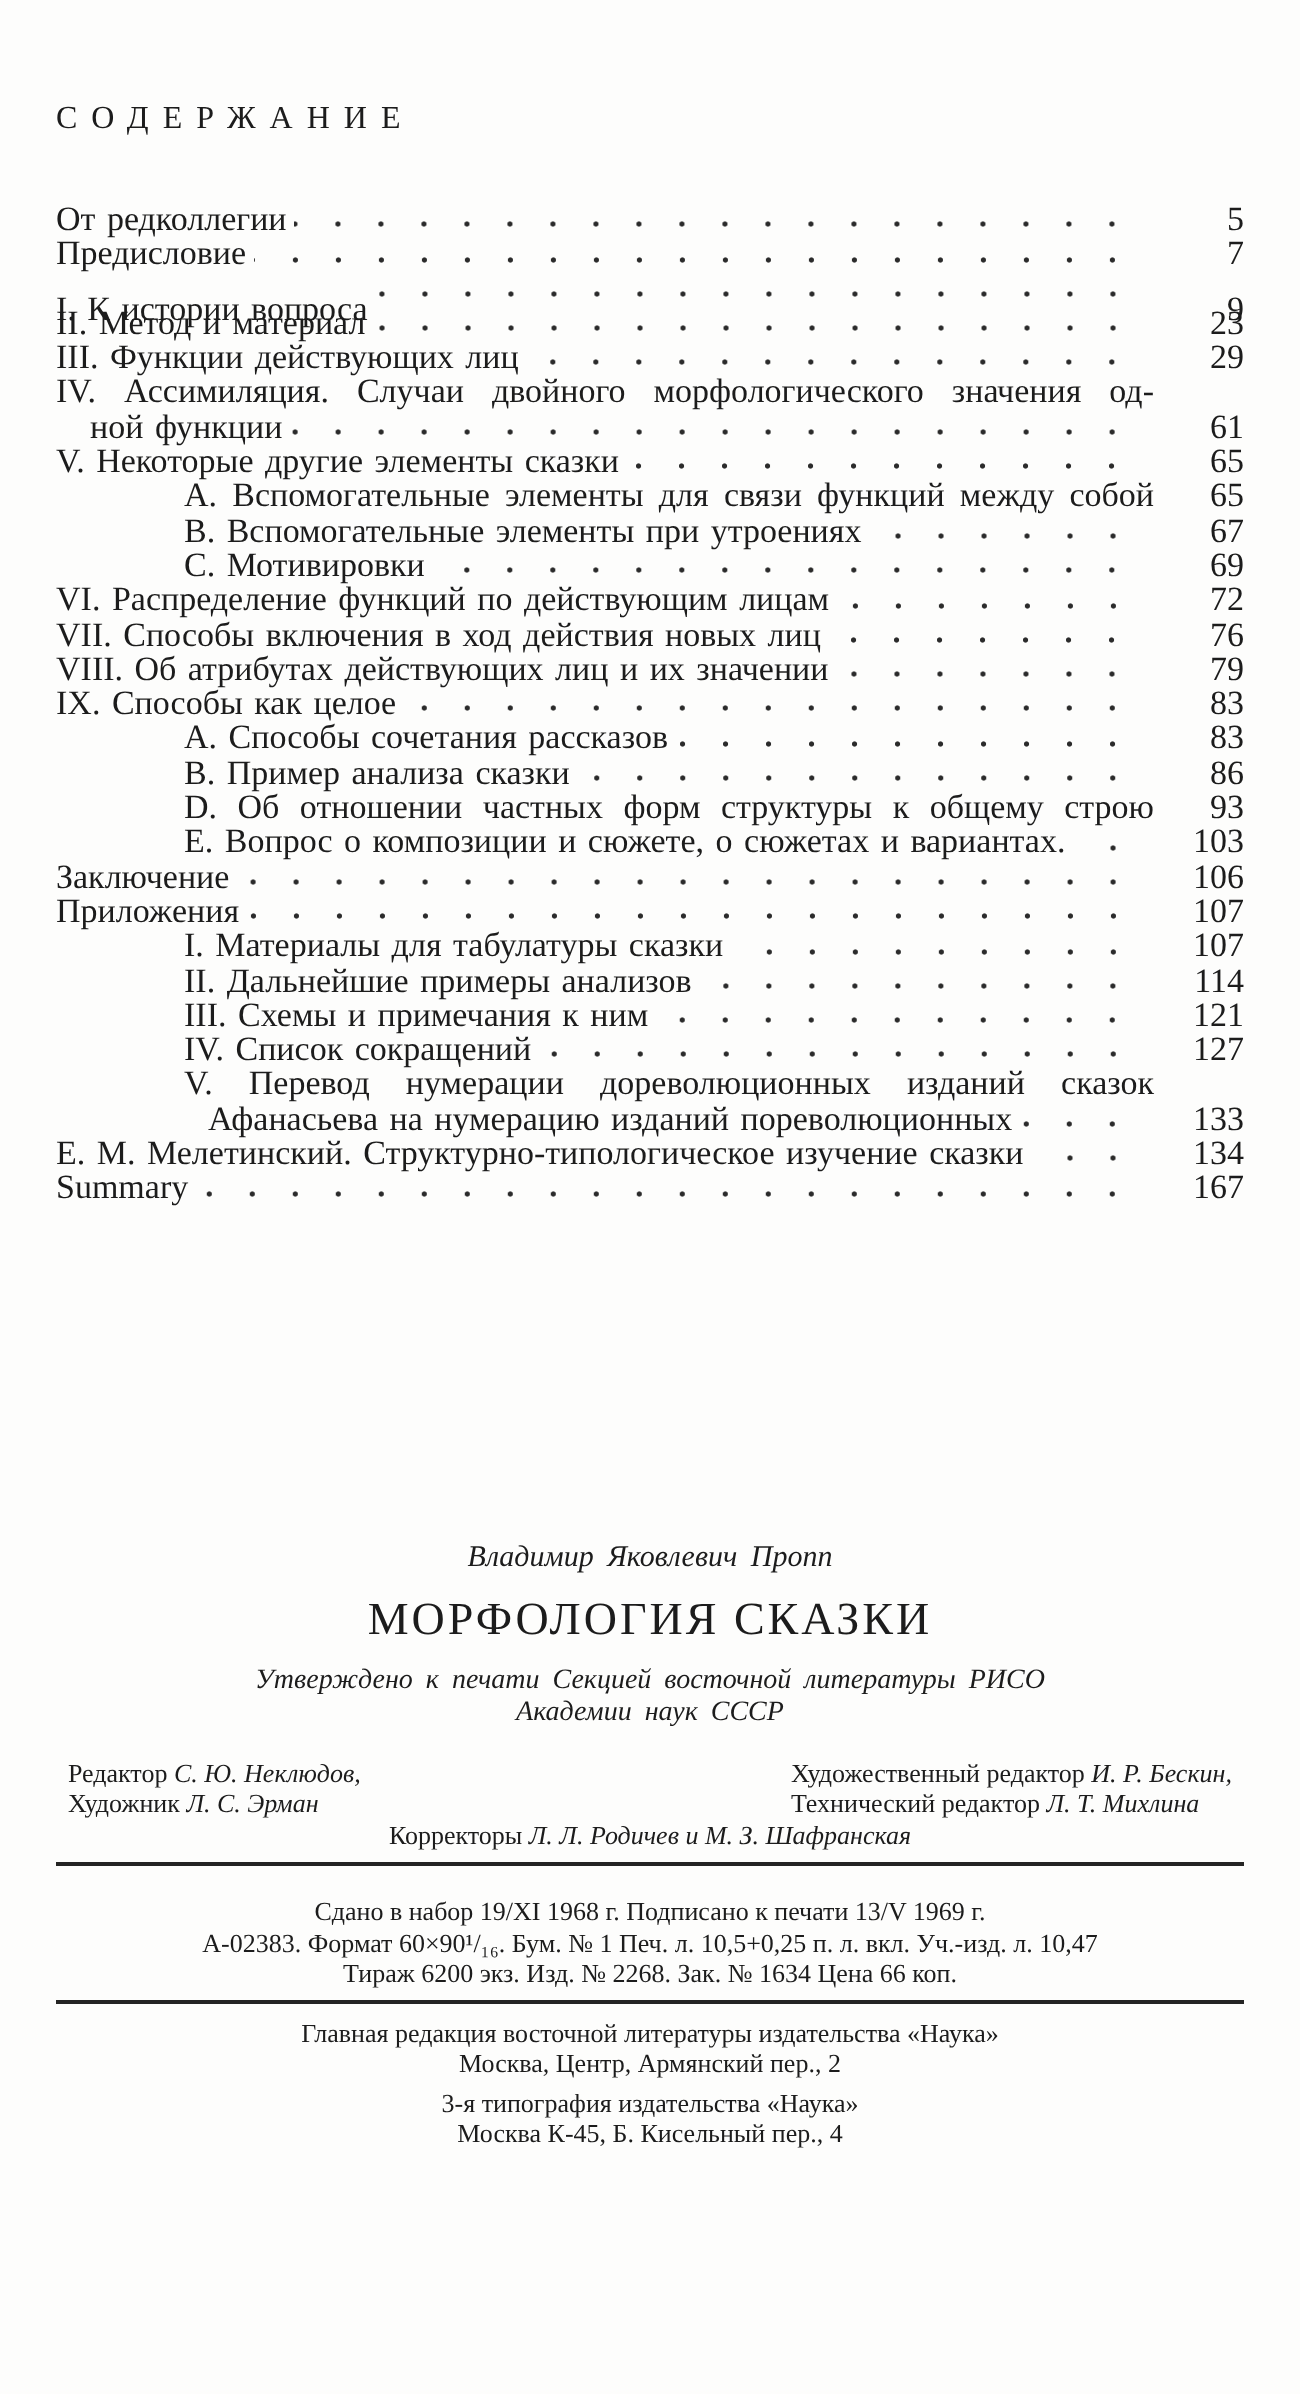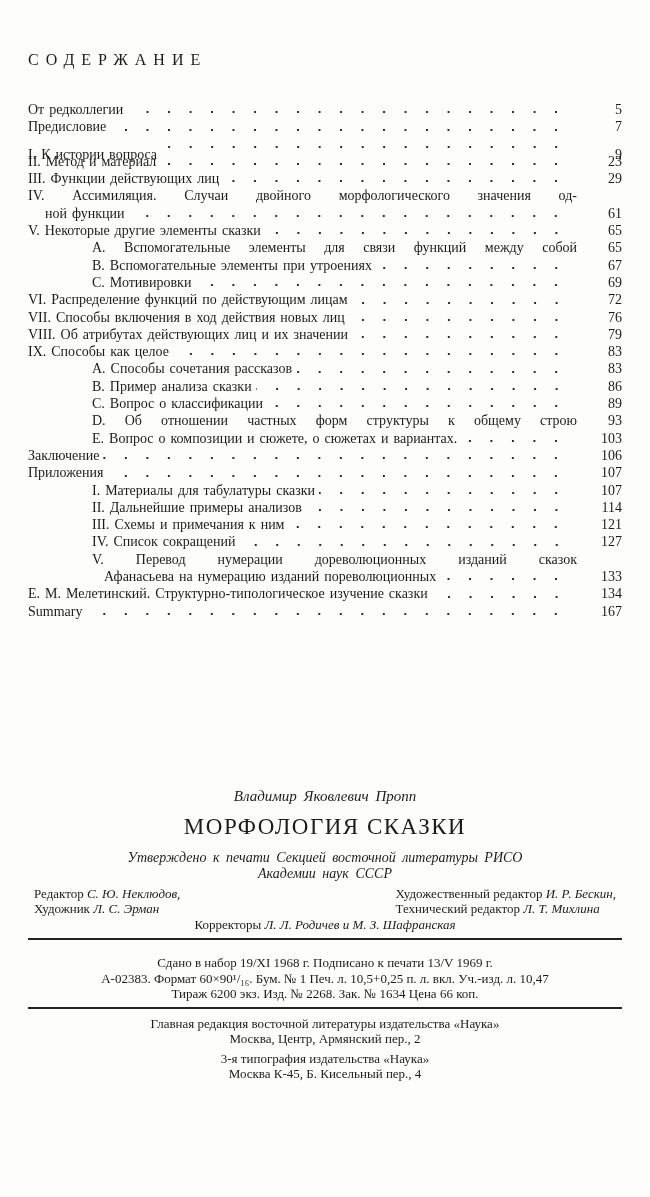--- a/index.html
+++ b/index.html
@@ -19,21 +19,21 @@
 
   .toc-title {
     margin: 0; padding-top: 50px;
     font-size: 16px; font-weight: normal;
     letter-spacing: 7px; line-height: 20px;
   }
 
   .toc { margin-top: 31px; }
   .toc-row {
     display: flex; align-items: baseline;
-    font-size: 14px; line-height: 17.3px; height: 17.3px;
+    font-size: 17px; line-height: 17.3px; height: 17.3px;
     word-spacing: 1.5px;
   }
   .row-text { white-space: nowrap; flex: 0 0 auto; }
   .row-text.justify {
     flex: 1 1 auto; white-space: normal;
     text-align: justify; text-align-last: justify;
   }
   .leader { flex: 1 1 auto; align-self: stretch; margin: 0 6px 0 4px; }
   .leader.dots {
     background-image: radial-gradient(circle, #2b2b2b 1.1px, rgba(0,0,0,0) 1.5px);
@@ -52,21 +52,21 @@
   .book-title {
     margin-top: 11px;
     font-size: 23px; letter-spacing: 1.5px; line-height: 22px;
   }
   .approval {
     margin-top: 12px;
     font-style: italic; font-size: 14px; line-height: 16.5px;
     word-spacing: 3px;
   }
   .editors {
-    margin-top: 3px;
+    margin-top: 13px;
     display: flex; justify-content: space-between;
     text-align: left; font-size: 13px; line-height: 15.5px;
     padding: 0 6px;
   }
   .ed-line .name, .ed-center .name { font-style: italic; }
   .ed-center { font-size: 13px; line-height: 15.5px; text-align: center; }
   .rule { border-top: 2px solid #242424; margin-top: 6px; }
   .rule.r2 { margin-top: 5px; }
   .imprint { margin-top: 15px; font-size: 13px; line-height: 15.5px; }
   .publisher { margin-top: 7px; font-size: 13px; line-height: 15px; }
@@ -158,25 +158,20 @@
           <span class="row-text" style="padding-left: 64px;">А. Способы сочетания рассказов</span>
           <span class="leader dots"></span>
           <span class="page-num">83</span>
         </div>
         <div class="toc-row">
           <span class="row-text" style="padding-left: 64px;">В. Пример анализа сказки</span>
           <span class="leader dots"></span>
           <span class="page-num">86</span>
         </div>
         <div class="toc-row">
-          <span class="row-text" style="padding-left: 64px;">С. Вопрос о классификации</span>
-          <span class="leader dots"></span>
-          <span class="page-num">89</span>
-        </div>
-        <div class="toc-row">
           <span class="row-text justify" style="padding-left: 64px;">D. Об отношении частных форм структуры к общему строю</span>
           <span class="page-num">93</span>
         </div>
         <div class="toc-row">
           <span class="row-text" style="padding-left: 64px;">Е. Вопрос о композиции и сюжете, о сюжетах и вариантах.</span>
           <span class="leader dots"></span>
           <span class="page-num">103</span>
         </div>
         <div class="toc-row">
           <span class="row-text" style="padding-left: 0px;">Заключение</span>

